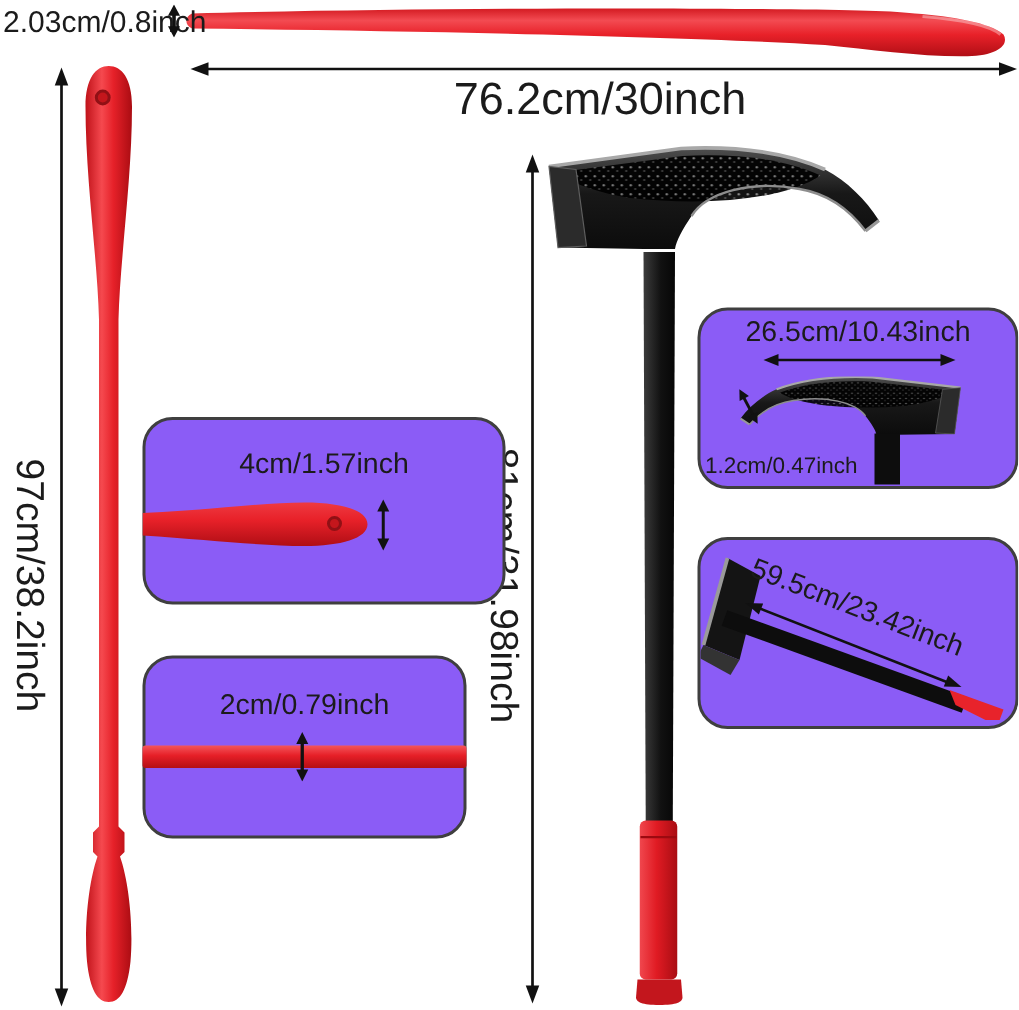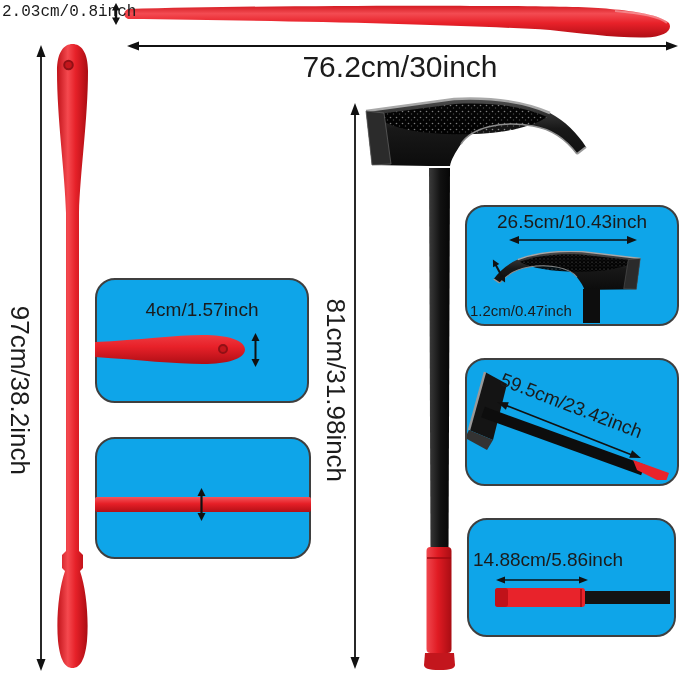--- a/index.html
+++ b/index.html
@@ -2,25 +2,25 @@
 <html><head>
 <meta charset="utf-8">
 <style>
   html,body{margin:0;padding:0;background:#ffffff;}
   #stage{
     position:relative;width:679px;height:673px;background:#fff;overflow:hidden;
     font-family:"Liberation Sans",sans-serif;color:#1b1b1b;
   }
   .abs{position:absolute;}
   .box{
-    position:absolute;background:#0ea5e9;border:2px solid #0f766e;border-radius:20px;
+    position:absolute;background:#8b5cf6;border:2px solid #0f766e;border-radius:20px;
   }
   .clip{overflow:hidden;}
   .lbl{position:absolute;color:#1b1b1b;white-space:nowrap;line-height:1.1;}
-  .lbl-sm{font-size:16px;font-family:Liberation Mono, monospace;}
+  .lbl-sm{font-size:20px;}
   .lbl-xs{font-size:15px;}
   .lbl-md{font-size:19px;}
   .lbl-lg{font-size:30px;}
   .lbl-v{font-size:26px;}
   .center{text-align:center;}
   .vrot{transform:rotate(90deg);}
   .rod{
     position:absolute;height:15px;border-radius:2px;
     background:linear-gradient(#f4555b 0%,#e61f27 45%,#b40f16 100%);
   }
@@ -125,21 +125,21 @@
     <path d="M65,558 L94,558 L95,570 C95,573 91,575 79.5,575 C68,575 64,573 64,570 Z" fill="#c3161d"></path>
   </svg>
 
   <svg class="abs" style="left:348px;top:102px;" width="14" height="568" viewBox="0 0 14 568">
     <line x1="7" y1="11" x2="7" y2="557" stroke="#111" stroke-width="1.8"></line>
     <polygon points="7,1 2.5,13 11.5,13" fill="#111"></polygon>
     <polygon points="7,567 2.5,555 11.5,555" fill="#111"></polygon>
   </svg>
   <div class="lbl lbl-v center vrot" style="left:241px;top:376px;width:190px;">81cm/31.98inch</div>
 
-  <div class="box" style="left: 95px; top: 278px; width: 210px; height: 121px; border-color: rgb(63, 63, 63);">
+  <div class="box" style="left: 95px; top: 278px; width: 210px; height: 121px; border-color: rgb(63, 63, 63); padding-left: 28px;">
     <div class="lbl lbl-md center" style="left:0;top:20px;width:100%;">4cm/1.57inch</div>
     <svg class="abs" style="left:-2px;top:52px;" width="160" height="35" viewBox="0 0 160 35">
       <defs>
         <linearGradient id="gradT" x1="0" y1="0" x2="0" y2="1">
           <stop offset="0%" stop-color="#ee3a41"></stop>
           <stop offset="40%" stop-color="#e82129"></stop>
           <stop offset="100%" stop-color="#b00e15"></stop>
         </linearGradient>
       </defs>
       <path d="M0,10 C45,8 80,3 108,3 C132,3 150,8 150,17.5
@@ -147,20 +147,21 @@
       <circle cx="128" cy="17" r="4" fill="#c4161c" stroke="#911015" stroke-width="2"></circle>
     </svg>
     <svg class="abs" style="left:152px;top:52px;" width="13" height="36" viewBox="0 0 13 36">
       <line x1="6.5" y1="7" x2="6.5" y2="29" stroke="#111" stroke-width="2"></line>
       <polygon points="6.5,1 2.5,9 10.5,9" fill="#111"></polygon>
       <polygon points="6.5,35 2.5,27 10.5,27" fill="#111"></polygon>
     </svg>
   </div>
 
   <div class="box" style="left: 95px; top: 437px; width: 212px; height: 118px; border-color: rgb(63, 63, 63);">
+    <div class="lbl lbl-md center" style="left:0;top:22px;width:100%;">2cm/0.79inch</div>
     <div class="rod" style="left:-2px;top:58px;width:calc(100% + 4px);"></div>
     <svg class="abs" style="left:98px;top:49px;" width="13" height="33" viewBox="0 0 13 33">
       <line x1="6.5" y1="6" x2="6.5" y2="27" stroke="#111" stroke-width="2.2"></line>
       <polygon points="6.5,0 2.5,8 10.5,8" fill="#111"></polygon>
       <polygon points="6.5,33 2.5,25 10.5,25" fill="#111"></polygon>
     </svg>
   </div>
 
   <div class="box clip" style="left: 465px; top: 205px; width: 210px; height: 117px; border-color: rgb(63, 63, 63);">
     <div class="lbl lbl-md center" style="left:0;top:5px;width:100%;">26.5cm/10.43inch</div>
@@ -192,28 +193,14 @@
       <path d="M2,70 L26,80 L20,90 L-2,78 Z" fill="#333"></path>
       <line x1="16" y1="52" x2="176" y2="110" stroke="#0d0d0d" stroke-width="11"></line>
       <polygon points="166,100 202,113 198,124 170,110" fill="#e8232b"></polygon>
       <line x1="38" y1="45" x2="165" y2="95" stroke="#111" stroke-width="1.7"></line>
       <polygon points="30,42 38.9,49.7 41.8,42.3" fill="#111"></polygon>
       <polygon points="174,98 162.2,97.7 165.1,90.3" fill="#111"></polygon>
     </svg>
     <div class="lbl lbl-md center" style="left:14px;top:36px;width:180px;transform:rotate(21deg);">59.5cm/23.42inch</div>
   </div>
 
-  <div class="box clip" style="left: 467px; top: 518px; width: 205px; height: 115px; border-color: rgb(63, 63, 63);">
-    <div class="lbl lbl-md" style="left:4px;top:30px;">14.88cm/5.86inch</div>
-    <svg class="abs" style="left:26px;top:54px;" width="94" height="12" viewBox="0 0 94 12">
-      <line x1="8" y1="6" x2="86" y2="6" stroke="#111" stroke-width="1.7"></line>
-      <polygon points="1,6 10,2.5 10,9.5" fill="#111"></polygon>
-      <polygon points="93,6 84,2.5 84,9.5" fill="#111"></polygon>
-    </svg>
-    <svg class="abs" style="left:24px;top:66px;" width="177" height="24" viewBox="0 0 177 24">
-      <rect x="86" y="5" width="91" height="13" fill="#131313"></rect>
-      <rect x="2" y="2" width="90" height="19" rx="3" fill="#e8232b"></rect>
-      <rect x="2" y="2" width="13" height="19" rx="3" fill="#c01219"></rect>
-      <line x1="88" y1="3" x2="88" y2="21" stroke="#9c0a10" stroke-width="1.5"></line>
-    </svg>
-  </div>
 
 </div>
 
 </body></html>

